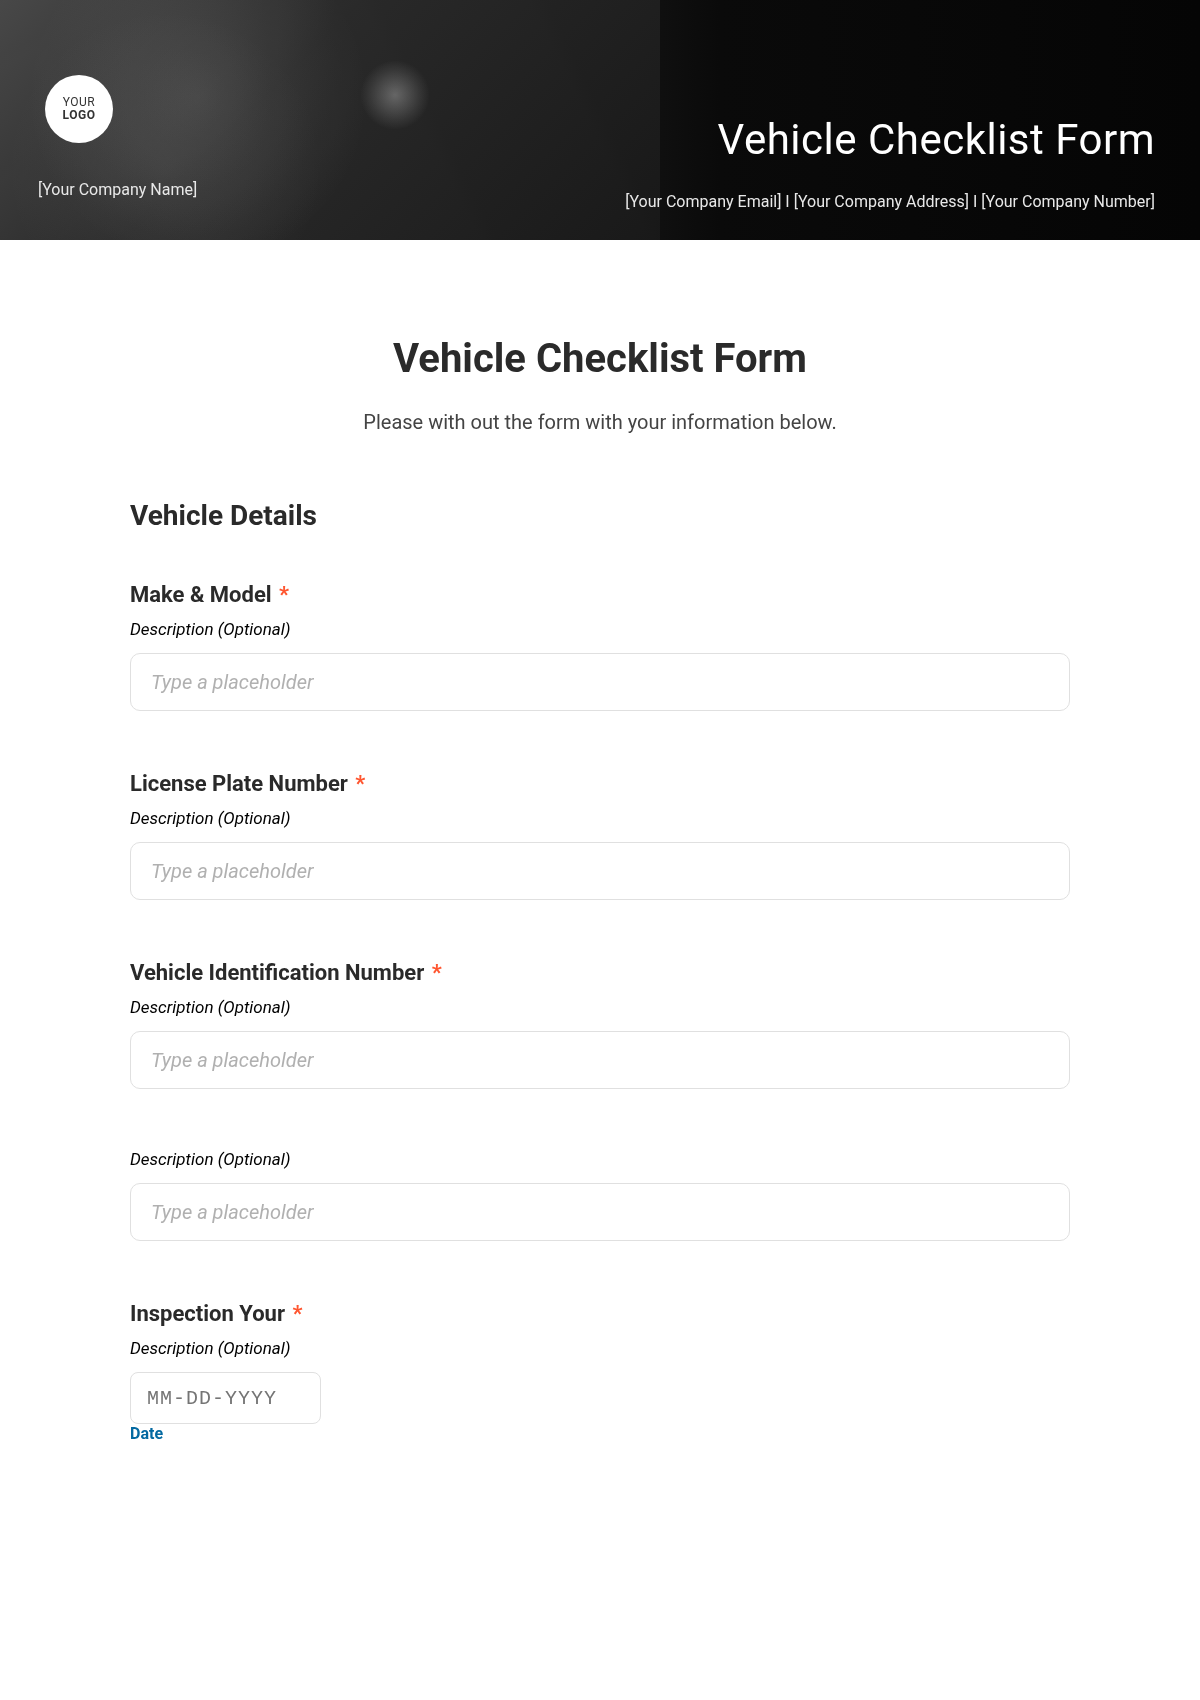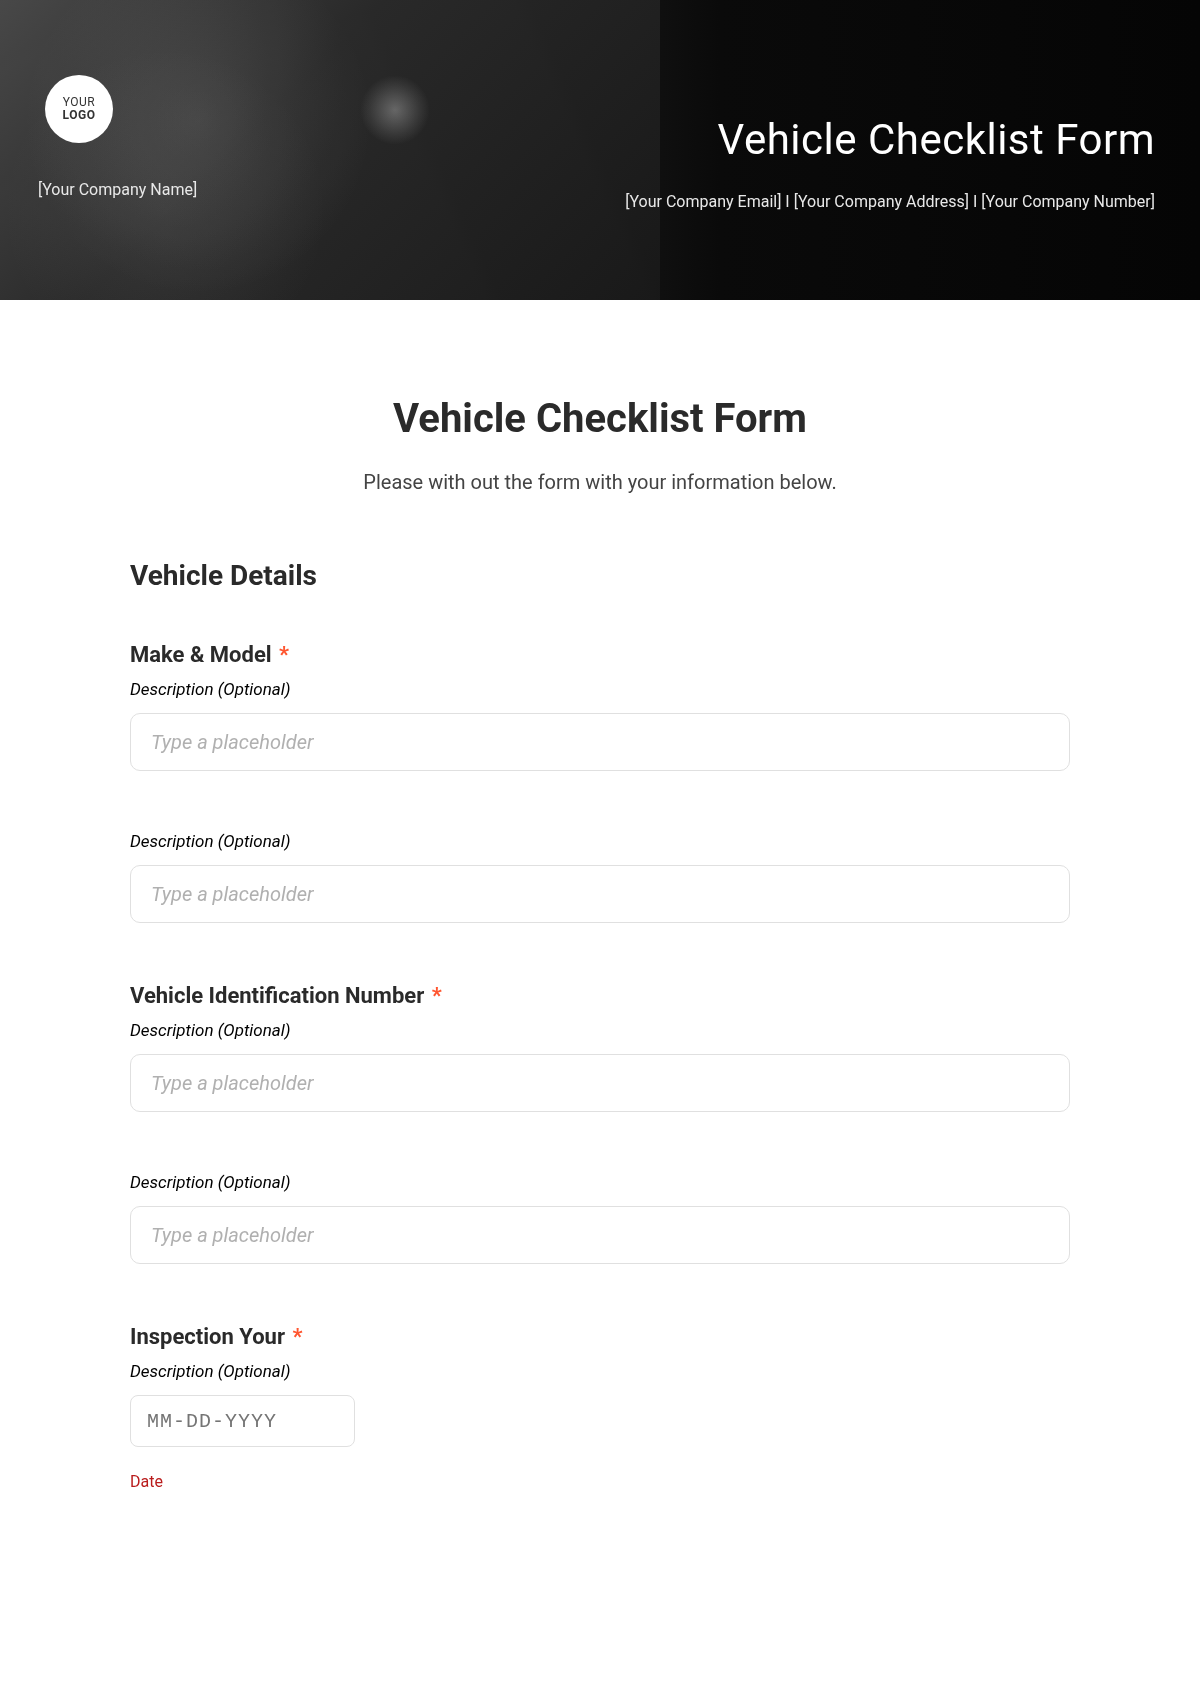--- a/index.html
+++ b/index.html
@@ -7,21 +7,21 @@
       padding: 0;
       box-sizing: border-box;
     }
     body {
       font-family: -apple-system, BlinkMacSystemFont, 'Segoe UI', Roboto, Helvetica, Arial, sans-serif;
       background: #fff;
       width: 1200px;
     }
     .header-banner {
       position: relative;
-      height: 300px;
+      height: 240px;
       background: #0a0a0a;
       overflow: hidden;
     }
     .header-bg {
       position: absolute;
       inset: 0;
       background: linear-gradient(90deg, #3a3a3a 0%, #2a2a2a 30%, #0a0a0a 60%, #050505 100%);
     }
     .header-bg::before {
       content: '';
@@ -143,35 +143,36 @@
       font-size: 20px;
       font-style: italic;
       color: #333;
       outline: none;
       font-family: inherit;
     }
     .text-input::placeholder {
       color: #b0b0b0;
     }
     .date-input {
-      width: 225px;
+      width: 191px;
       height: 52px;
       border: 1px solid #e0e0e0;
       border-radius: 8px;
       padding: 0 16px;
       font-size: 20px;
       color: #555;
       outline: none;
       font-family: 'Courier New', monospace;
       letter-spacing: 1px;
     }
     .date-sublabel {
       font-size: 16px;
-      color: #b91c1c;
-      margin-top: 25px;
+      color: #0369a1;
+      margin-top: 0;
+      font-weight: bold;
     }
   </style>
 </head>
 <body>
 
 <div class="header-banner">
   <div class="header-bg"></div>
   <div class="logo-circle">
     <span>YOUR</span>
     <span class="logo-line2">LOGO</span>
@@ -190,20 +191,24 @@
   <div class="field-group">
     <div class="field-label">
       <span>Make &amp; Model</span>
       <span class="required-asterisk">*</span>
     </div>
     <div class="field-description">Description (Optional)</div>
     <input type="text" class="text-input" placeholder="Type a placeholder" style="">
   </div>
 
   <div class="field-group">
+    <div class="field-label">
+      <span>License Plate Number</span>
+      <span class="required-asterisk">*</span>
+    </div>
     <div class="field-description">Description (Optional)</div>
     <input type="text" class="text-input" placeholder="Type a placeholder" style="">
   </div>
 
   <div class="field-group">
     <div class="field-label">
       <span>Vehicle Identification Number</span>
       <span class="required-asterisk">*</span>
     </div>
     <div class="field-description">Description (Optional)</div>

